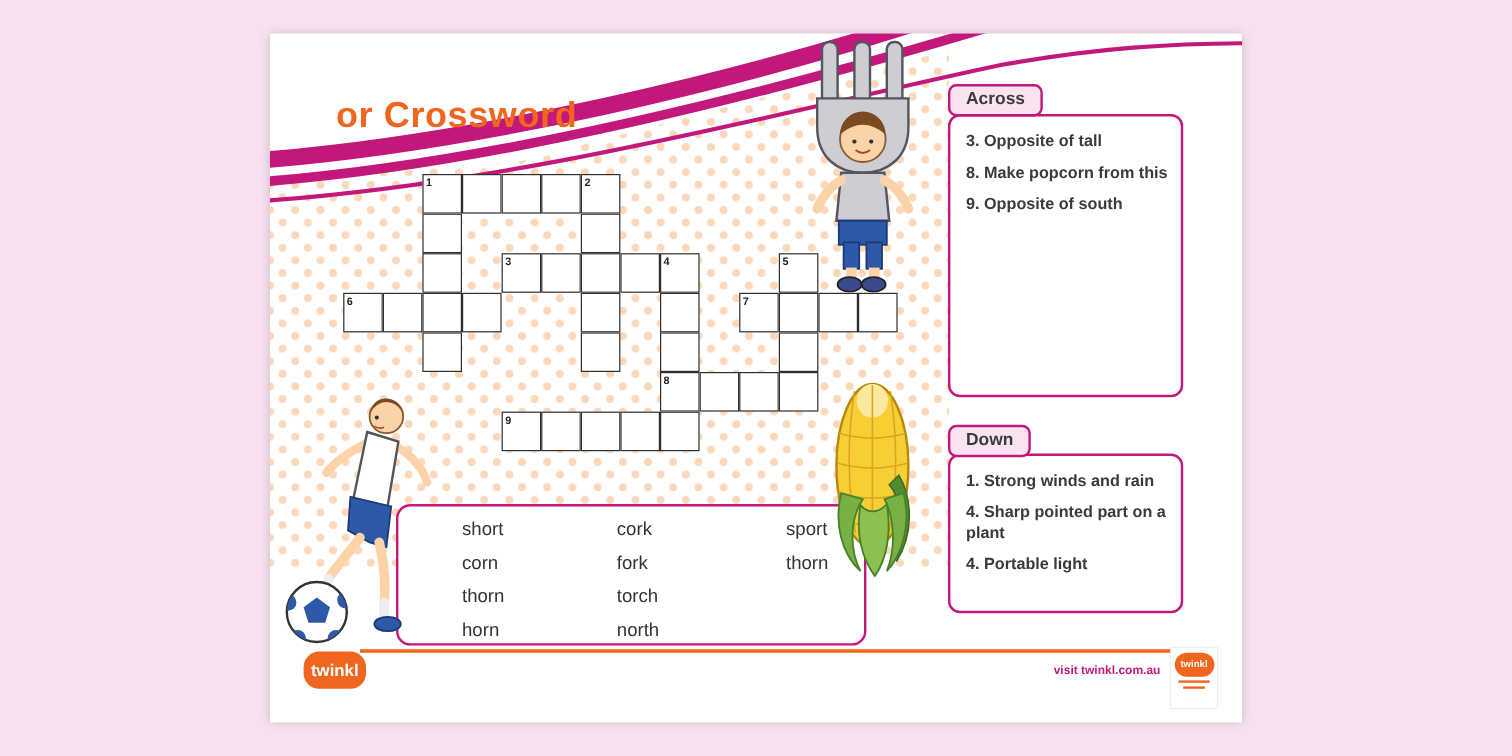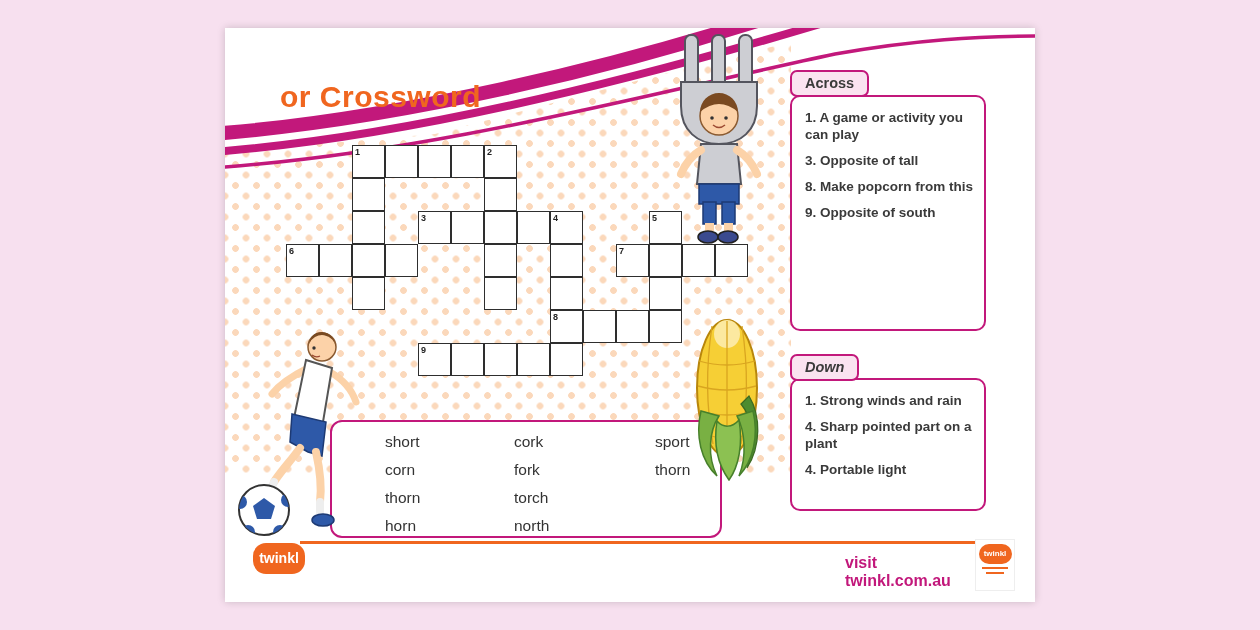--- a/index.html
+++ b/index.html
@@ -20,32 +20,32 @@
   .cell{position:absolute;width:33px;height:33px;background:#fff;border:1.6px solid #2e2e2e;
         box-sizing:border-box;}
   .num{position:absolute;left:2px;top:1px;font-size:9px;font-weight:bold;color:#222;}
   .cluebox{position:absolute;left:565px;width:196px;background:#fff;border:2.5px solid #c2187b;
            border-radius:10px;box-sizing:border-box;padding:12px 10px 6px 13px;z-index:3;}
   .cluebox.across{top:67px;height:236px;}
   .cluebox.down{top:350px;height:133px;}
   .tab{position:absolute;left:565px;background:#fae3f0;border:2.5px solid #c2187b;border-radius:7px;
        z-index:4;font-size:14.5px;font-weight:bold;color:#3a3a3a;padding:3px 13px 4px;box-sizing:border-box;}
   .tab.t-across{top:42px;}
-  .tab.t-down{top:326px;font-style:italic;}
+  .tab.t-down{top:326px;}
   .clue{font-size:13.5px;line-height:17px;color:#3a3a3a;margin-bottom:9px;font-weight:600;}
   .wordbox{position:absolute;left:105px;top:392px;width:392px;height:118px;background:#fff;
            border:2.5px solid #c2187b;border-radius:12px;box-sizing:border-box;z-index:2;}
   .wordcol{position:absolute;top:6px;}
   .wc1{left:53px;} .wc2{left:182px;} .wc3{left:307px;margin-left:16px;}
   .word{font-size:15.5px;line-height:28px;color:#333;font-weight:400;}
   .illus{position:absolute;pointer-events:none;}
   .footline{position:absolute;left:75px;top:513px;width:686px;height:2.5px;background:#f0661f;z-index:2;}
   .logo{position:absolute;left:28px;top:515px;width:52px;height:31px;background:#f0661f;border-radius:13px;
         color:#fff;font-weight:bold;font-size:14px;text-align:center;line-height:31px;z-index:3;}
-  .visit{position:absolute;left:620px;top:526px;width:122px;font-size:16px;
+  .visit{position:absolute;left:620px;top:526px;width:122px;text-align:right;font-size:10px;
          font-weight:bold;color:#c2187b;z-index:3;cursor:pointer;}
   .badge{position:absolute;left:750px;top:511px;width:38px;height:50px;background:#fff;
          border:1px solid #eee;z-index:3;text-align:center;}
   .badge-cloud{margin:4px auto 2px;width:33px;height:20px;background:#f0661f;border-radius:10px;
                color:#fff;font-size:8px;font-weight:bold;line-height:20px;}
   .badge-line{width:26px;height:2px;background:#f0661f;margin:3px auto 0;}
   .badge-line.short{width:18px;}
 </style>
 </head>
 <body>
@@ -141,21 +141,20 @@
         </div>
         <div class="cell" style="left: 165px; top: 198px;"></div>
         <div class="cell" style="left: 198px; top: 198px;"></div>
         <div class="cell" style="left: 231px; top: 198px;"></div>
         <div class="cell" style="left: 264px; top: 198px;"></div>
       </div>
 
     <div class="tab t-across">Across</div>
     <div class="cluebox across">
       <div>
-          <div class="clue">1. A game or activity you can play</div>
           <div class="clue">3. Opposite of tall</div>
           <div class="clue">8. Make popcorn from this</div>
           <div class="clue">9. Opposite of south</div>
         </div>
     </div>
 
     <div class="tab t-down">Down</div>
     <div class="cluebox down">
       <div>
           <div class="clue">1. Strong winds and rain</div>

